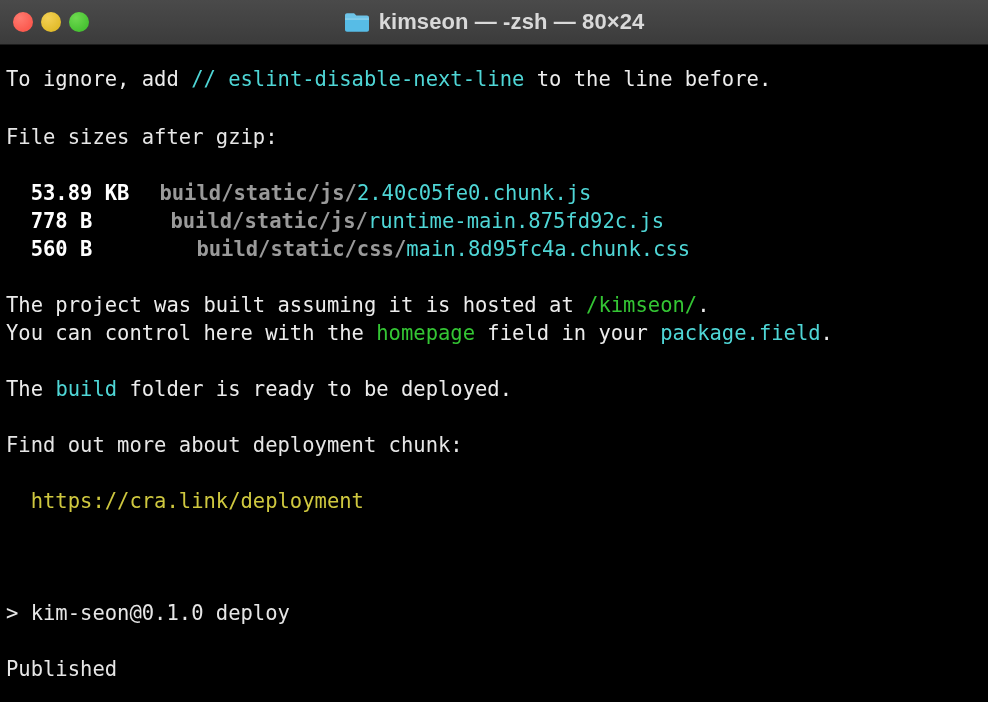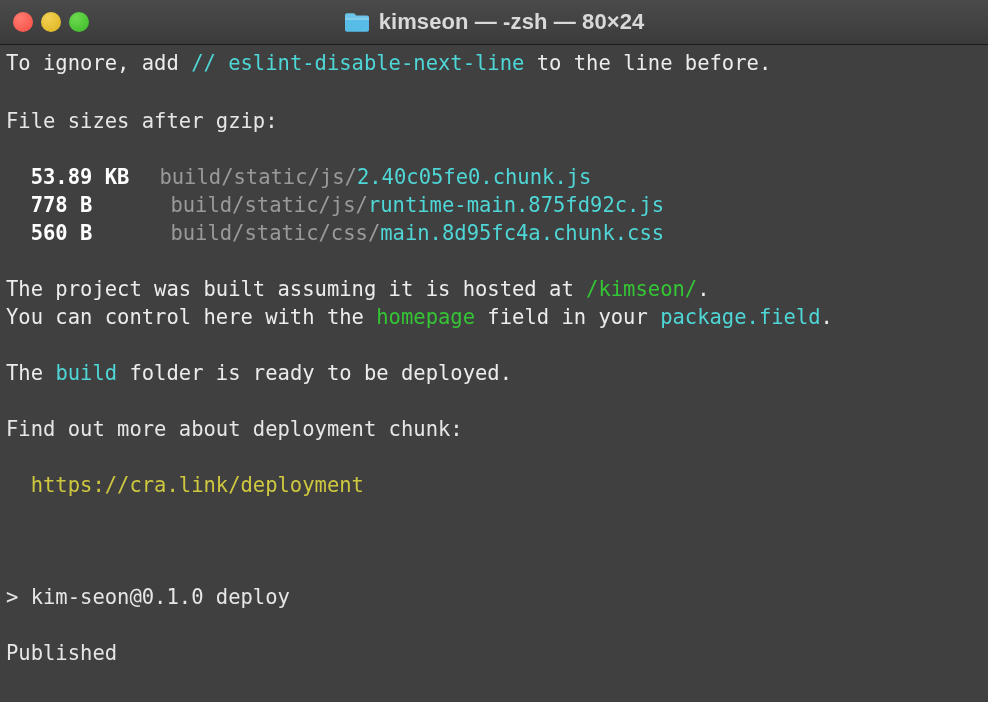--- a/index.html
+++ b/index.html
@@ -12,21 +12,21 @@
     height: 702px;
     overflow: hidden;
     font-family: "DejaVu Sans Mono", monospace;
   }
 
   
   .window {
     width: 988px;
     height: 702px;
     position: relative;
-    background: #404040;
+    background: #000000;
     overflow: hidden;
   }
 
   
   .titlebar {
     height: 45px;
     background: linear-gradient(to bottom, #4a4a4a 0%, #434343 50%, #3b3b3b 100%);
     border-bottom: 1px solid #1c1c1c;
     position: relative;
     display: flex;
@@ -64,40 +64,40 @@
     color: #d9d9d9;
     font-family: "Liberation Sans", sans-serif;
     font-size: 22px;
     font-weight: 700;
     letter-spacing: 0.1px;
     white-space: nowrap;
   }
 
   
   .term {
-    padding: 0 0 0 6px;
+    padding: 16px 0 0 6px;
     box-sizing: border-box;
     height: 657px;
     overflow: hidden;
   }
   .line {
     height: 28px;
     line-height: 28px;
     font-size: 20.5px;
     color: #e6e6e6;
     white-space: pre;
     letter-spacing: 0px;
   }
   .line.first { padding-top: 3px; height: 31px; line-height: 31px; }
   .blank { height: 28px; }
 
   .c-white  { color: #ececec; }
   .c-bold   { color: #ffffff; font-weight: 700; margin-top: 12px; }
   .c-cyan   { color: #4fd6d6; }
-  .c-gray   { color: #9a9a9a; }
+  .c-gray   { color: #9a9a9a; font-weight: bold; }
   .c-green  { color: #34c634; }
   .c-yellow { color: #cfc83f; }
 </style>
 </head>
 <body>
 
 <div class="window">
 
   <div class="titlebar">
     <div class="traffic">
@@ -120,21 +120,21 @@
     <div class="line first"><span class="c-white">To ignore, add </span><span class="c-cyan">// eslint-disable-next-line</span><span class="c-white"> to the line before.</span></div>
 
     <div class="blank"></div>
 
     <div class="line">File sizes after gzip:</div>
 
     <div class="blank"></div>
 
     <div class="line">  <span class="c-bold">53.89 KB</span><span class="c-gray" style="margin-left:30px">build/static/js/</span><span class="c-cyan">2.40c05fe0.chunk.js</span></div>
     <div class="line">  <span class="c-bold">778 B</span><span class="c-gray" style="margin-left:78px">build/static/js/</span><span class="c-cyan">runtime-main.875fd92c.js</span></div>
-    <div class="line">  <span class="c-bold">560 B</span><span class="c-gray" style="margin-left:78px">build/static/css/</span><span class="c-cyan">main.8d95fc4a.chunk.css</span></div>
+    <div class="line">  <span class="c-bold">560 B</span><span class="c-gray" style="margin-left:104px">build/static/css/</span><span class="c-cyan">main.8d95fc4a.chunk.css</span></div>
 
     <div class="blank"></div>
 
     <div class="line"><span class="c-white">The project was built assuming it is hosted at </span><span class="c-green">/kimseon/</span><span class="c-white">.</span></div>
     <div class="line"><span class="c-white">You can control here with the </span><span class="c-green">homepage</span><span class="c-white"> field in your </span><span class="c-cyan">package.field</span><span class="c-white">.</span></div>
 
     <div class="blank"></div>
 
     <div class="line"><span class="c-white">The </span><span class="c-cyan">build</span><span class="c-white"> folder is ready to be deployed.</span></div>
 

